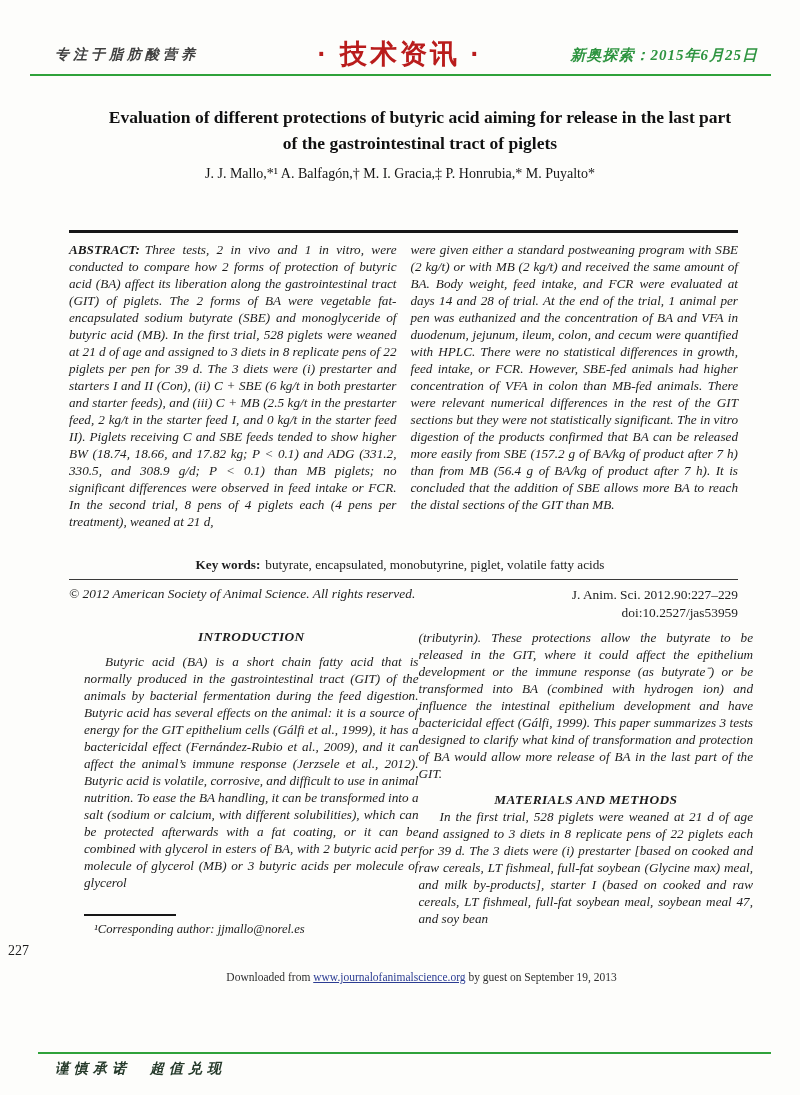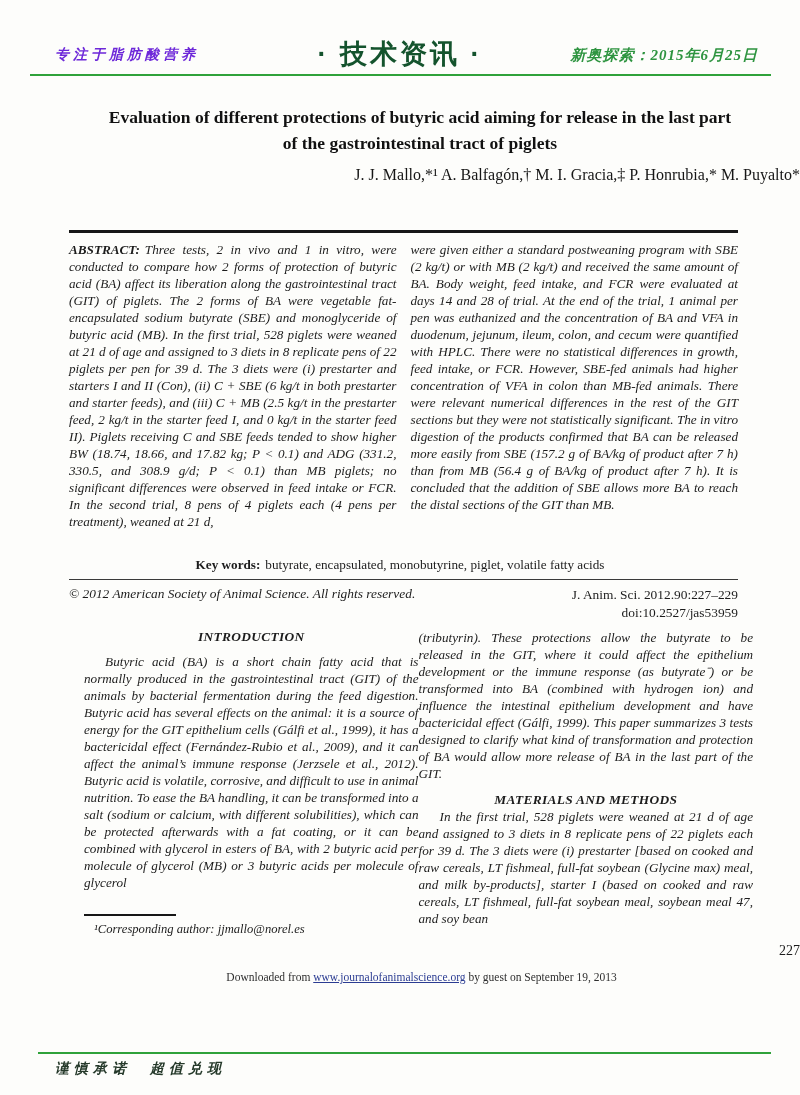--- a/index.html
+++ b/index.html
@@ -9,26 +9,26 @@
     margin:0 auto;
     background:#fdfdfb;
     font-family:"Liberation Serif", serif;
     color:#1c1c1c;
     overflow:hidden;
   }
   
   .hdr-left{
     position:absolute;left:55px;top:46px;
     font-size:14px;font-weight:bold;font-style:italic;
-    letter-spacing:4px;color:#6d28d9;
+    letter-spacing:4px;color:#404040;
   }
   .hdr-center{
     position:absolute;left:0;right:0;top:36px;
     text-align:center;
-    font-size:27px;font-weight:bold;color:#14532d;
+    font-size:27px;font-weight:bold;color:#b91c1c;
     letter-spacing:3px;
     font-family:"Liberation Sans", sans-serif;
   }
   .hdr-right{
     position:absolute;right:42px;top:46px;
     font-size:15px;font-weight:bold;font-style:italic;
     color:#2e9440;letter-spacing:1px;
   }
   .rule-green-top{
     position:absolute;left:30px;top:74px;width:741px;height:2px;
@@ -36,21 +36,21 @@
   }
   
   .title{
     position:absolute;left:0;right:0;top:104px;
     text-align:center;font-weight:bold;font-size:17.5px;line-height:26px;
     color:#111;
     margin-left:40px;
   }
   .authors{
     position:absolute;left:0;right:0;top:166px;
-    text-align:right;font-size:16px;color:#161616;
+    text-align:center;font-size:14px;color:#161616;
   }
   .rule-black{
     position:absolute;left:69px;top:230px;width:669px;height:3px;
     background:#171717;
   }
   
   .abstract{
     position:absolute;left:69px;top:241px;width:669px;
     display:flex;gap:14px;
   }
@@ -88,21 +88,21 @@
     margin:0 0 8px 0;letter-spacing:0.3px;
   }
   .sec-head.mid{margin:10px 0 0 0;}
   .indent{text-indent:1.6em;}
   .footnote{margin-top:auto;}
   .fn-rule{width:92px;height:2px;background:#161616;margin-bottom:6px;}
   .fn-text{font-size:12.6px;margin:0;text-indent:10px;}
   
   .pageno{
     position:absolute;left:8px;right:0;top:943px;
-    text-align:right;font-size:14px;
+    text-align:left;font-size:14px;
   }
   .download{
     position:absolute;left:0;right:0;top:971px;
     text-align:center;font-size:11.5px;color:#2e2e2e;padding-left:43px;
   }
   .download .link{color:#2b3c92;text-decoration:underline;cursor:pointer;}
   .rule-green-bottom{
     position:absolute;left:38px;top:1052px;width:733px;height:2px;
     background:#2fa23a;
   }

